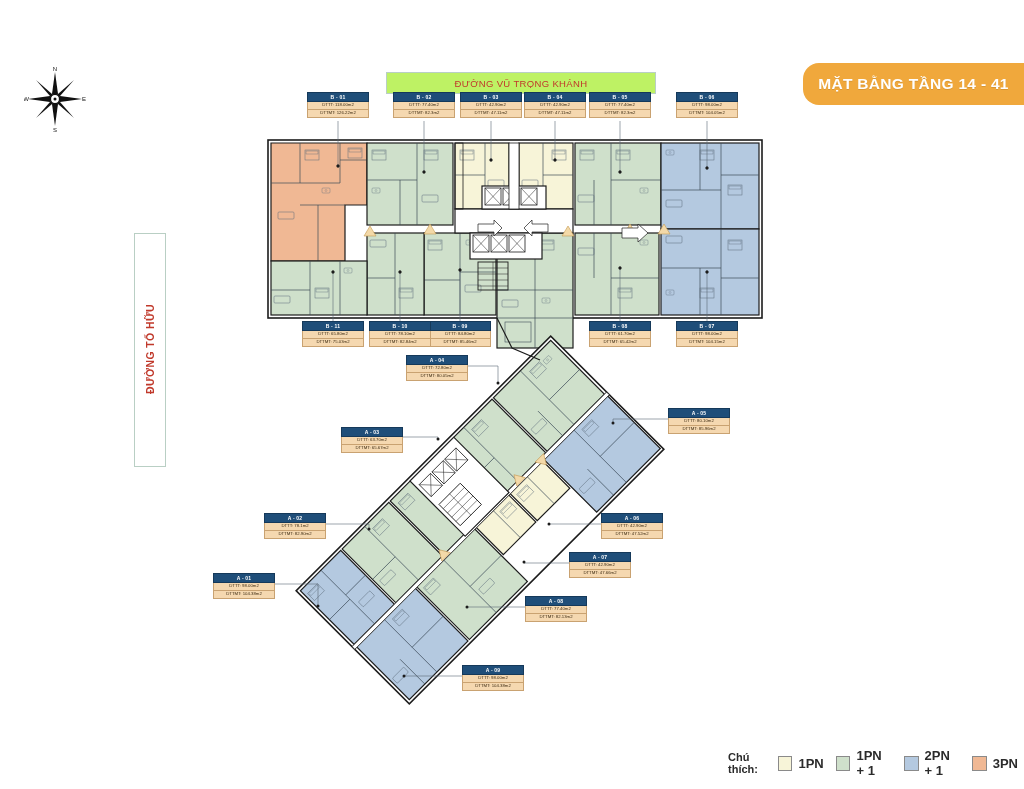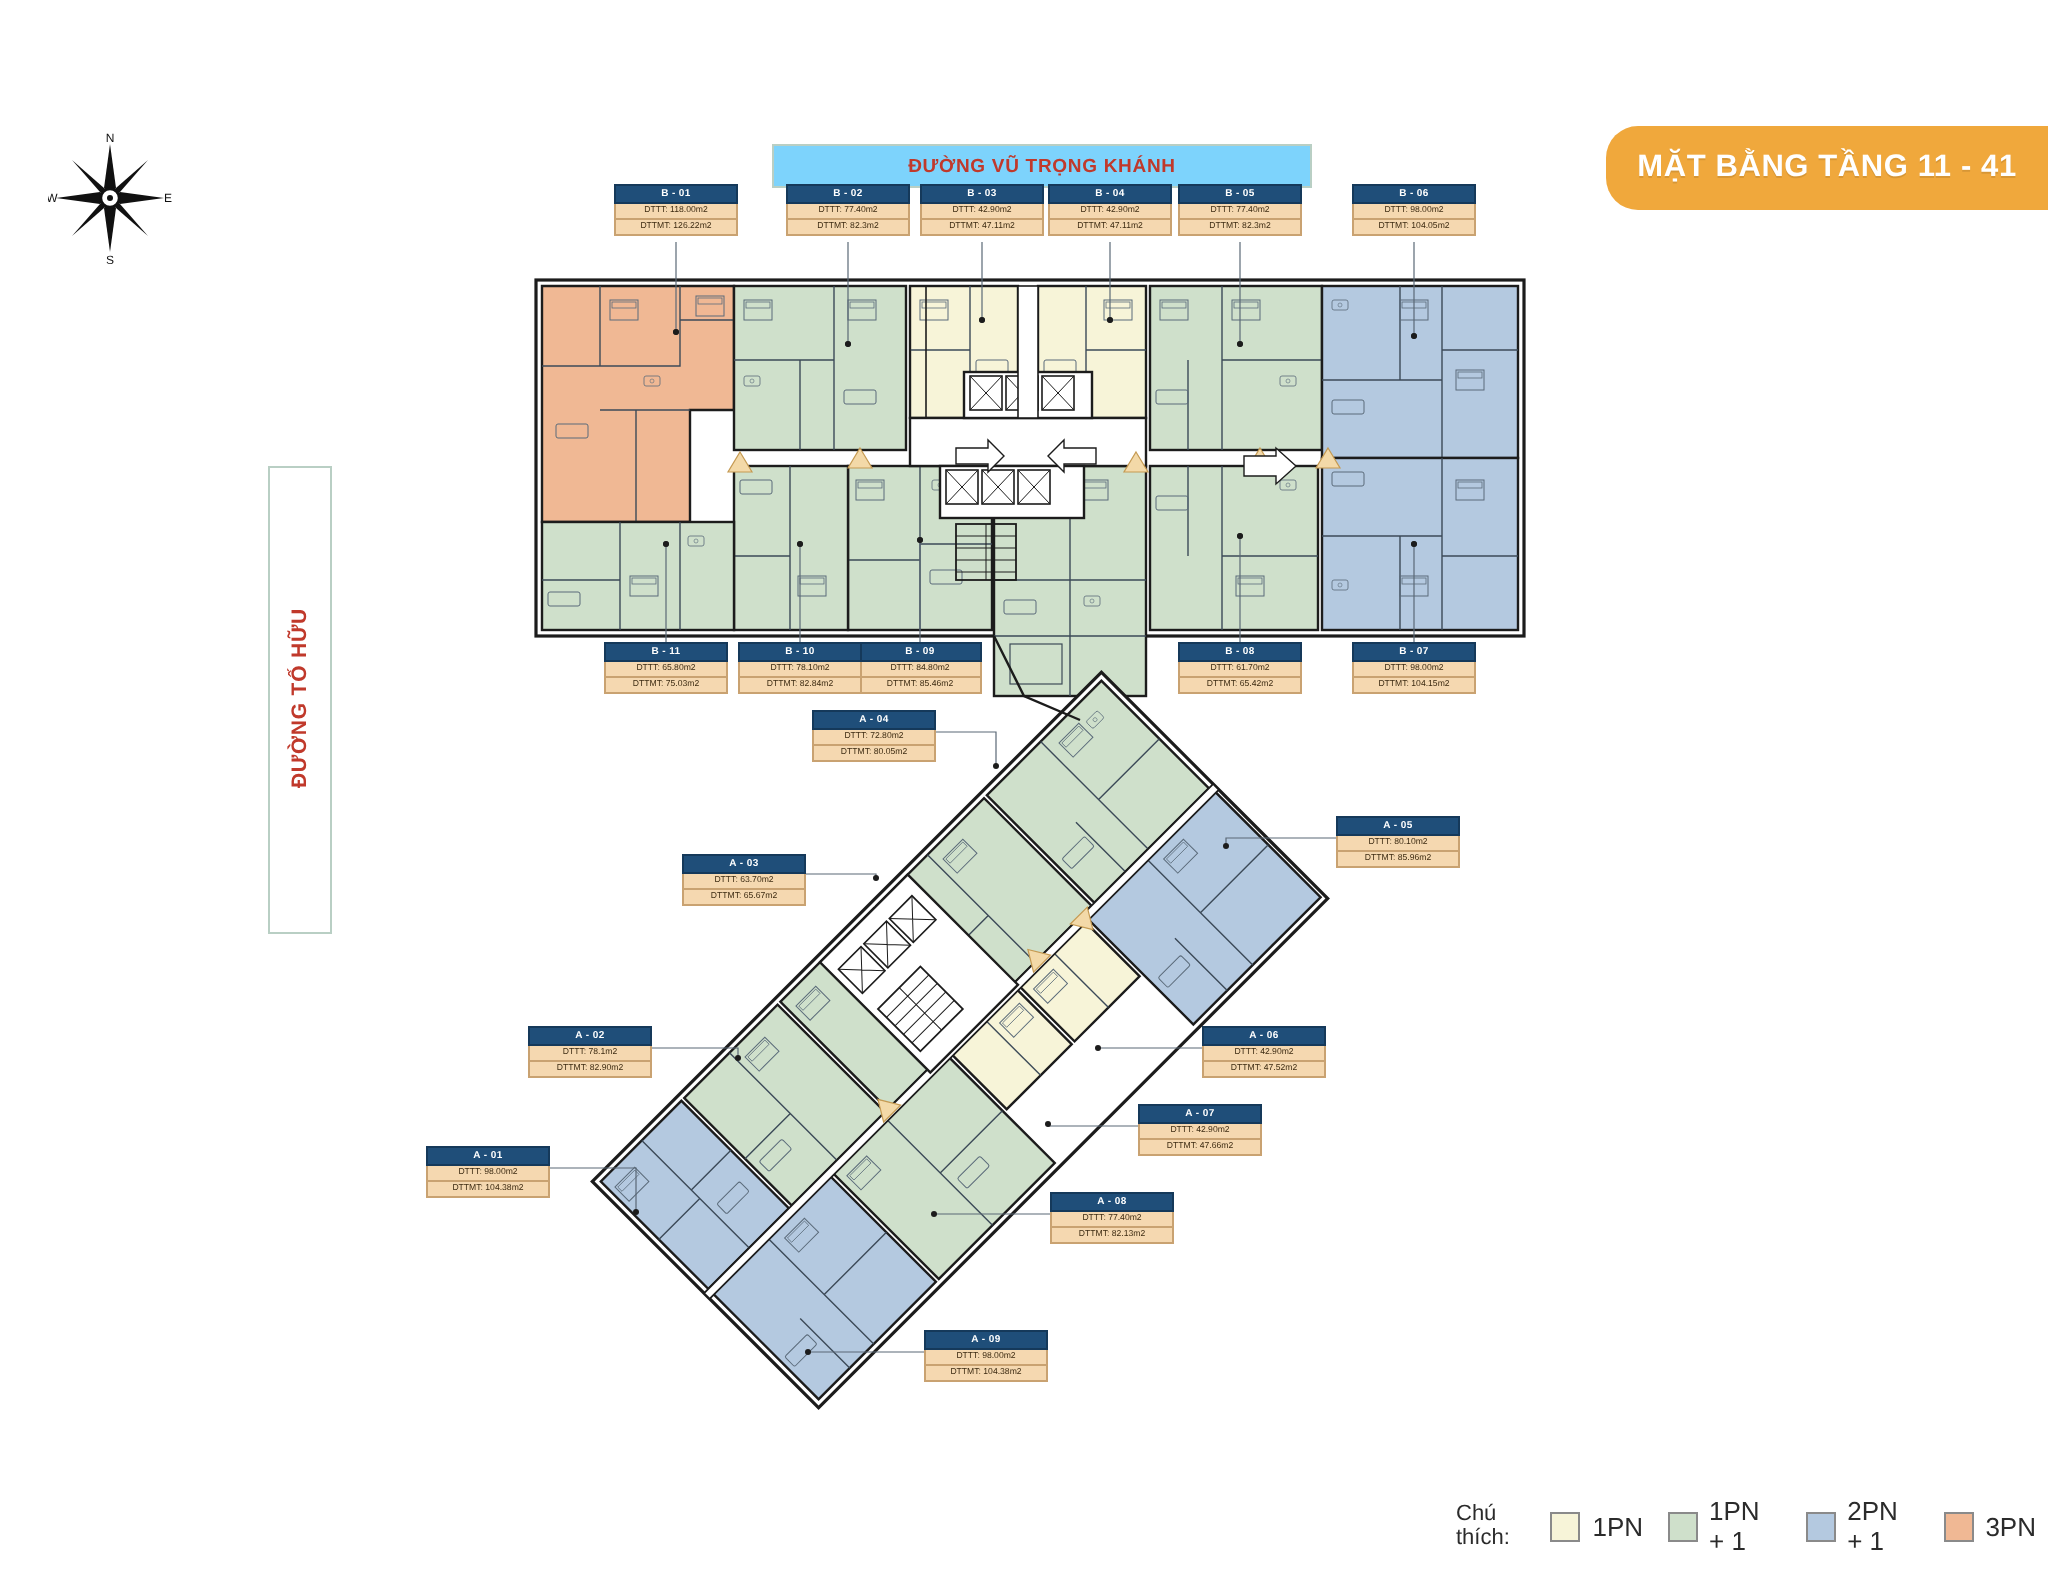--- a/index.html
+++ b/index.html
@@ -14,23 +14,23 @@
     color:#ffffff;font-size:15.5px;font-weight:bold;letter-spacing:.3px;
     text-shadow:0 1px 0 rgba(0,0,0,.10);
   }
 
   
   #compass{position:absolute;left:24px;top:66px;width:62px;height:66px;}
 
   
   #street-top{
     position:absolute;left:386px;top:72px;width:268px;height:20px;
-    border:1px solid #b9cfc4;background:#7dd3fc;
+    border:1px solid #b9cfc4;background:#bef264;
     display:flex;align-items:center;justify-content:center;
-    color:#c0392b;font-size:9.5px;font-weight:bold;letter-spacing:.35px;
+    color:#c0392b;font-size:9.5px;font-weight:normal;letter-spacing:.35px;
   }
   #street-left{
     position:absolute;left:134px;top:233px;width:30px;height:232px;
     border:1px solid #b9cfc4;background:#ffffff;
   }
   #street-left span{
     display:block;white-space:nowrap;
     transform:rotate(-90deg);transform-origin:center;
     position:absolute;left:50%;top:50%;
     margin-left:-108px;margin-top:-7px;width:216px;text-align:center;
@@ -50,21 +50,21 @@
   .callout .rw{
     background:#f5d8b0;color:#3d2b12;text-align:center;
     padding:1.2px 0 1.3px;border:.5px solid #c9a271;border-top:none;
     font-size:4.3px;white-space:nowrap;overflow:hidden;
   }
 
   
   #legend{
     position:absolute;left:728px;top:752px;height:22px;
     display:flex;align-items:center;gap:6px;
-    font-size:11px;color:#2b2b2b;
+    font-size:11px;color:#2b2b2b;font-weight:bold;
   }
   #legend .lgl{font-size:11px;color:#2b2b2b;margin-right:3px;}
   #legend .sw{width:17px;height:13px;border:1px solid #8a8a8a;display:inline-block;}
   #legend .lt{font-size:13px;margin-right:6px;}
 </style>
 </head>
 <body>
 
 <svg id="compass" viewBox="0 0 62 66">
   <g fill="#111111">
@@ -84,21 +84,21 @@
   <circle cx="31" cy="33" r="4.6" fill="#ffffff" stroke="#111111" stroke-width="1.4"></circle>
   <circle cx="31" cy="33" r="1.5" fill="#111111"></circle>
   <g fill="#111111" font-size="6" font-family="Liberation Sans, sans-serif" text-anchor="middle">
     <text x="31" y="5">N</text>
     <text x="60" y="35">E</text>
     <text x="31" y="66">S</text>
     <text x="2" y="35">W</text>
   </g>
 </svg>
 
-<div id="title-banner">MẶT BẰNG TẦNG 11 - 41</div>
+<div id="title-banner">MẶT BẰNG TẦNG 14 - 41</div>
 
 <div id="street-top">ĐƯỜNG VŨ TRỌNG KHÁNH</div>
 <div id="street-left">
   <span>ĐƯỜNG TỐ HỮU</span>
 </div>
 
 <svg id="plan" viewBox="0 0 1024 789">
   <defs>
 
     <g id="bed">

